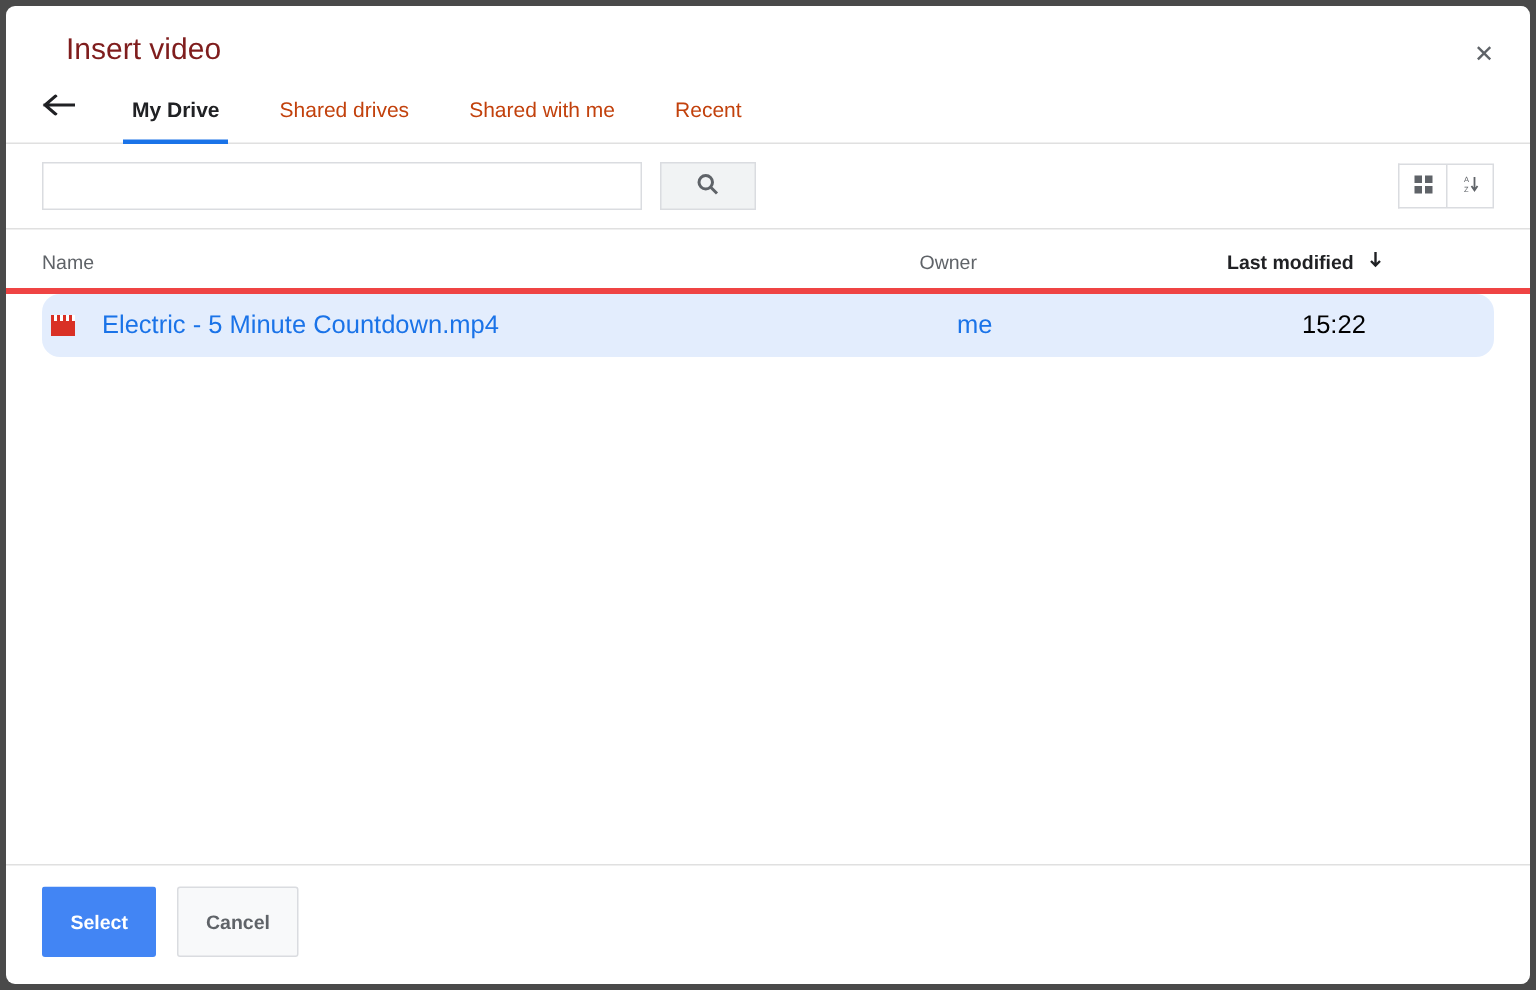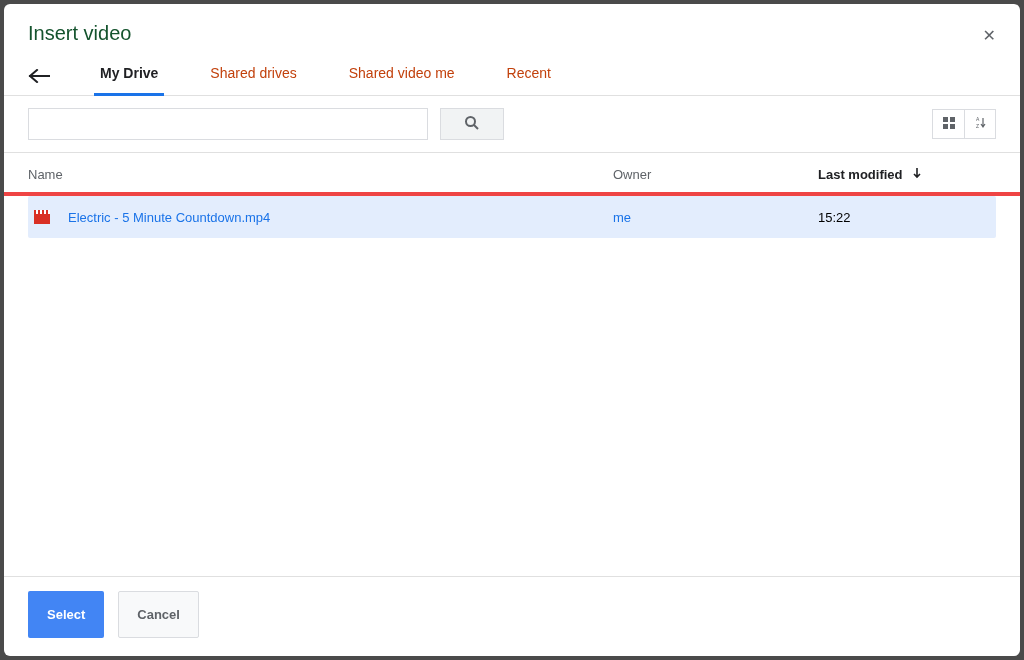--- a/index.html
+++ b/index.html
@@ -1,38 +1,38 @@
 <!DOCTYPE html>
 <html><head>
   <meta charset="utf-8">
   <style>
     * { margin: 0; padding: 0; box-sizing: border-box; font-family: Arial, Helvetica, sans-serif; }
     body { width: 1024px; height: 660px; background: #4a4a4a; display: flex; align-items: center; justify-content: center; }
     .dialog { width: 1016px; height: 652px; background: #fff; border-radius: 6px; display: flex; flex-direction: column; overflow: hidden; }
     .header { padding: 18px 24px 0 24px; position: relative; }
-    .title { font-size: 20px; color: #14532d; font-weight: 400; margin-bottom: 18px; }
+    .title { font-size: 20px; color: #7f1d1d; font-weight: 400; margin-bottom: 18px; margin-left: 16px; }
     .close-btn { position: absolute; top: 18px; right: 20px; color: #5f6368; font-size: 16px; cursor: pointer; background: none; border: none; padding: 4px; }
-    .tabs { display: flex; align-items: flex-end; gap: 40px; border-bottom: 1px solid #e0e0e0; padding: 0 24px; }
+    .tabs { display: flex; align-items: flex-start; gap: 28px; border-bottom: 1px solid #e0e0e0; padding: 0 24px; }
     .back-tab { display: flex; align-items: center; padding: 0 4px 12px 0; cursor: pointer; }
     .back-icon svg { display: block; }
     .tab { font-size: 14px; color: #c2410c; padding: 2px 6px 14px 6px; cursor: pointer; position: relative; }
     .tab.active { color: #202124; font-weight: 700; }
     .tab.active::after { content: ""; position: absolute; left: 0; right: 0; bottom: -1px; height: 3px; background: #1a73e8; }
     .searchbar { display: flex; align-items: center; padding: 12px 24px; border-bottom: 1px solid #e0e0e0; gap: 12px; }
     .search-input { width: 400px; height: 32px; border: 1px solid #dadce0; padding: 0 10px; font-size: 13px; outline: none; }
     .search-btn { width: 64px; height: 32px; border: 1px solid #dadce0; background: #f1f3f4; display: flex; align-items: center; justify-content: center; cursor: pointer; }
     .view-controls { margin-left: auto; display: flex; }
     .view-btn { width: 32px; height: 30px; border: 1px solid #dadce0; background: #fff; display: flex; align-items: center; justify-content: center; cursor: pointer; }
     .view-btn:first-child { border-right: none; }
     .cols { display: flex; padding: 14px 24px 10px 24px; font-size: 13px; color: #5f6368; border-bottom: 4px solid #ef4444; }
     .col-name { flex: 0 0 585px; }
     .col-owner { flex: 0 0 205px; }
     .col-modified { flex: 1; font-weight: 700; color: #202124; display: flex; align-items: center; gap: 8px; }
     .filelist { flex: 1; overflow: auto; padding: 0 24px; }
-    .file-row { display: flex; align-items: center; height: 42px; background: #e3edfd; border-radius: 2px; cursor: pointer; font-size: 13px; }
+    .file-row { display: flex; align-items: center; height: 42px; background: #e3edfd; border-radius: 12px; cursor: pointer; font-size: 17px; gap: 25px; }
     .file-row .cell-name { flex: 0 0 585px; display: flex; align-items: center; gap: 18px; color: #1a73e8; padding-left: 6px; }
     .file-row .cell-owner { flex: 0 0 205px; color: #1a73e8; }
     .file-row .cell-modified { flex: 1; color: #000000; }
     .footer { border-top: 1px solid #e0e0e0; padding: 14px 24px 18px 24px; display: flex; gap: 14px; }
     .btn { height: 47px; padding: 0 18px; font-size: 13px; font-weight: 700; border-radius: 2px; cursor: pointer; border: 1px solid transparent; }
     .btn-primary { background: #4285f4; color: #fff; }
     .btn-secondary { background: #f8f9fa; color: #5f6368; border-color: #dadce0; }
     .video-icon { width: 16px; height: 14px; background: #d93025; position: relative; }
     .video-icon::before { content: ""; position: absolute; top: 0; left: 0; right: 0; height: 4px; background: repeating-linear-gradient(90deg, #d93025 0 2px, #fff 2px 4px); }
   </style>
@@ -50,21 +50,21 @@
   <div class="tabs">
     <div class="back-tab">
       <span class="back-icon">
         <svg width="22" height="14" viewBox="0 0 22 14">
             <path d="M9 1 L2 7 L9 13 M2 7 H21" stroke="#202124" stroke-width="2" fill="none" stroke-linecap="square"></path>
           </svg>
       </span>
     </div>
     <div class="tab active"><span>My Drive</span></div>
     <div class="tab"><span>Shared drives</span></div>
-    <div class="tab"><span>Shared video me</span></div>
+    <div class="tab"><span>Shared with me</span></div>
     <div class="tab"><span>Recent</span></div>
   </div>
 
   <div class="searchbar">
     <input class="search-input" type="text" value="" style="">
     <button class="search-btn">
       <span>
         <svg width="16" height="16" viewBox="0 0 16 16">
             <circle cx="6.5" cy="6.5" r="4.5" stroke="#5f6368" stroke-width="2" fill="none"></circle>
             <line x1="10" y1="10" x2="14" y2="14" stroke="#5f6368" stroke-width="2"></line>

